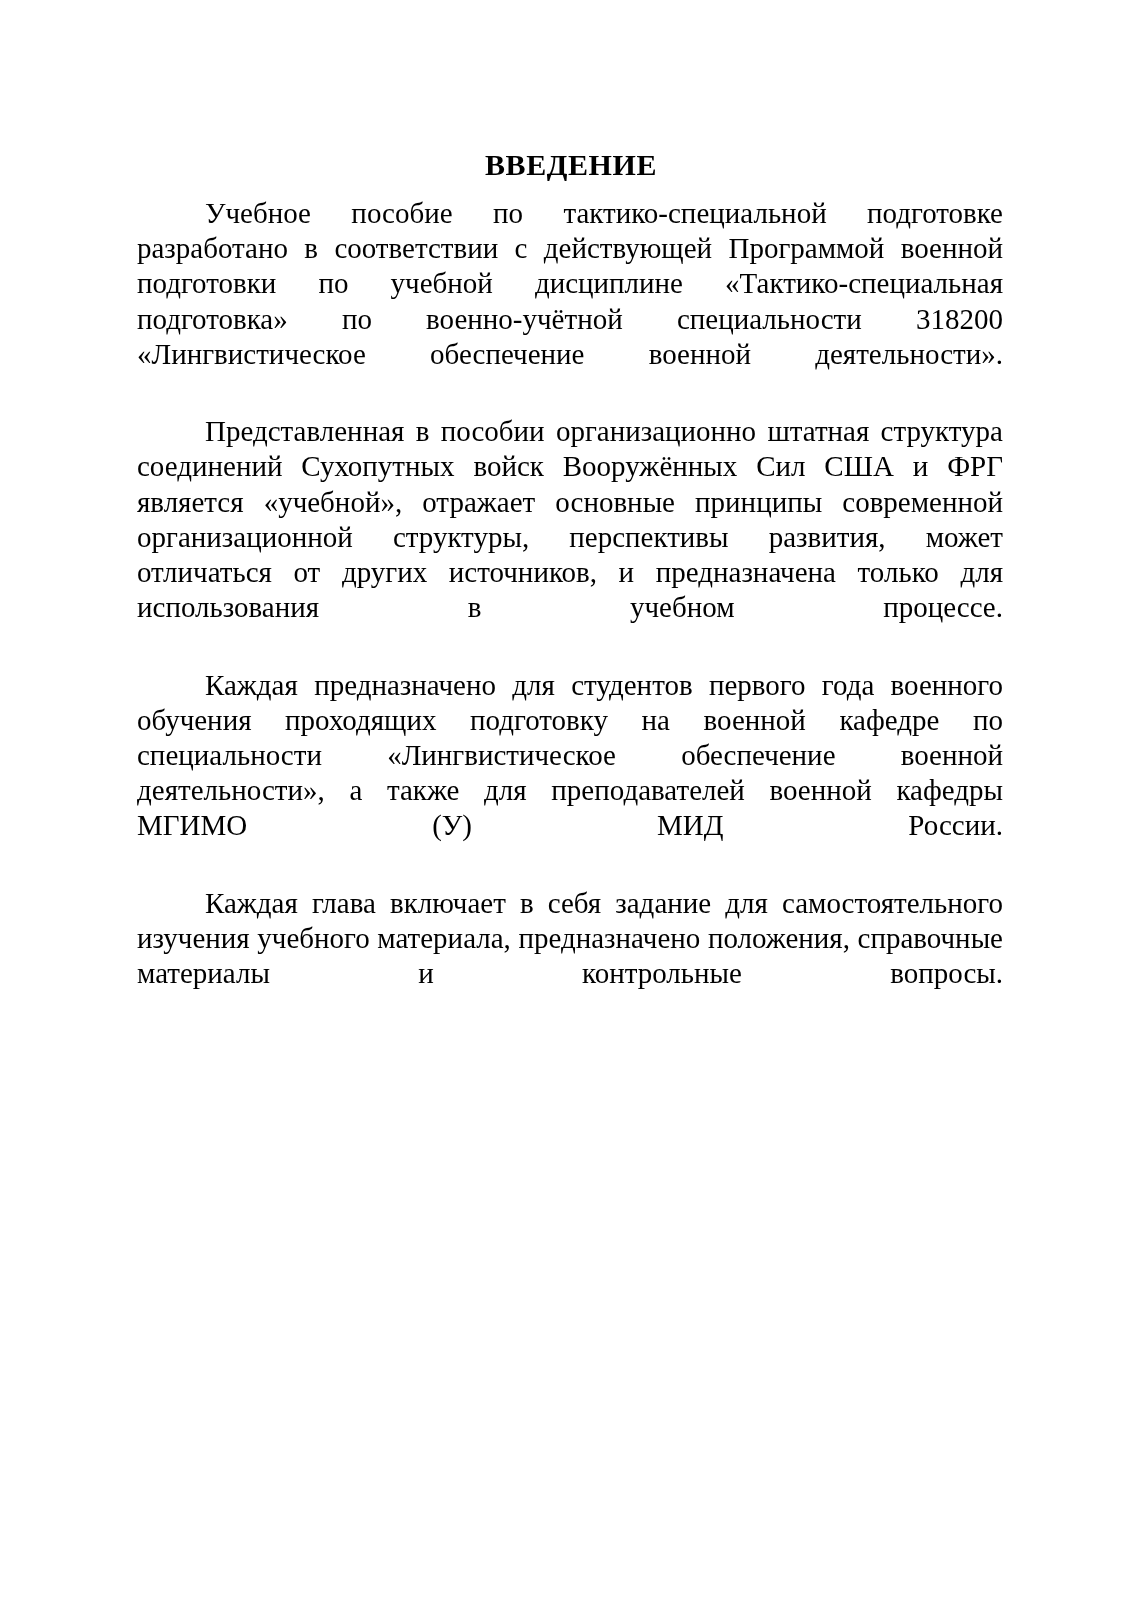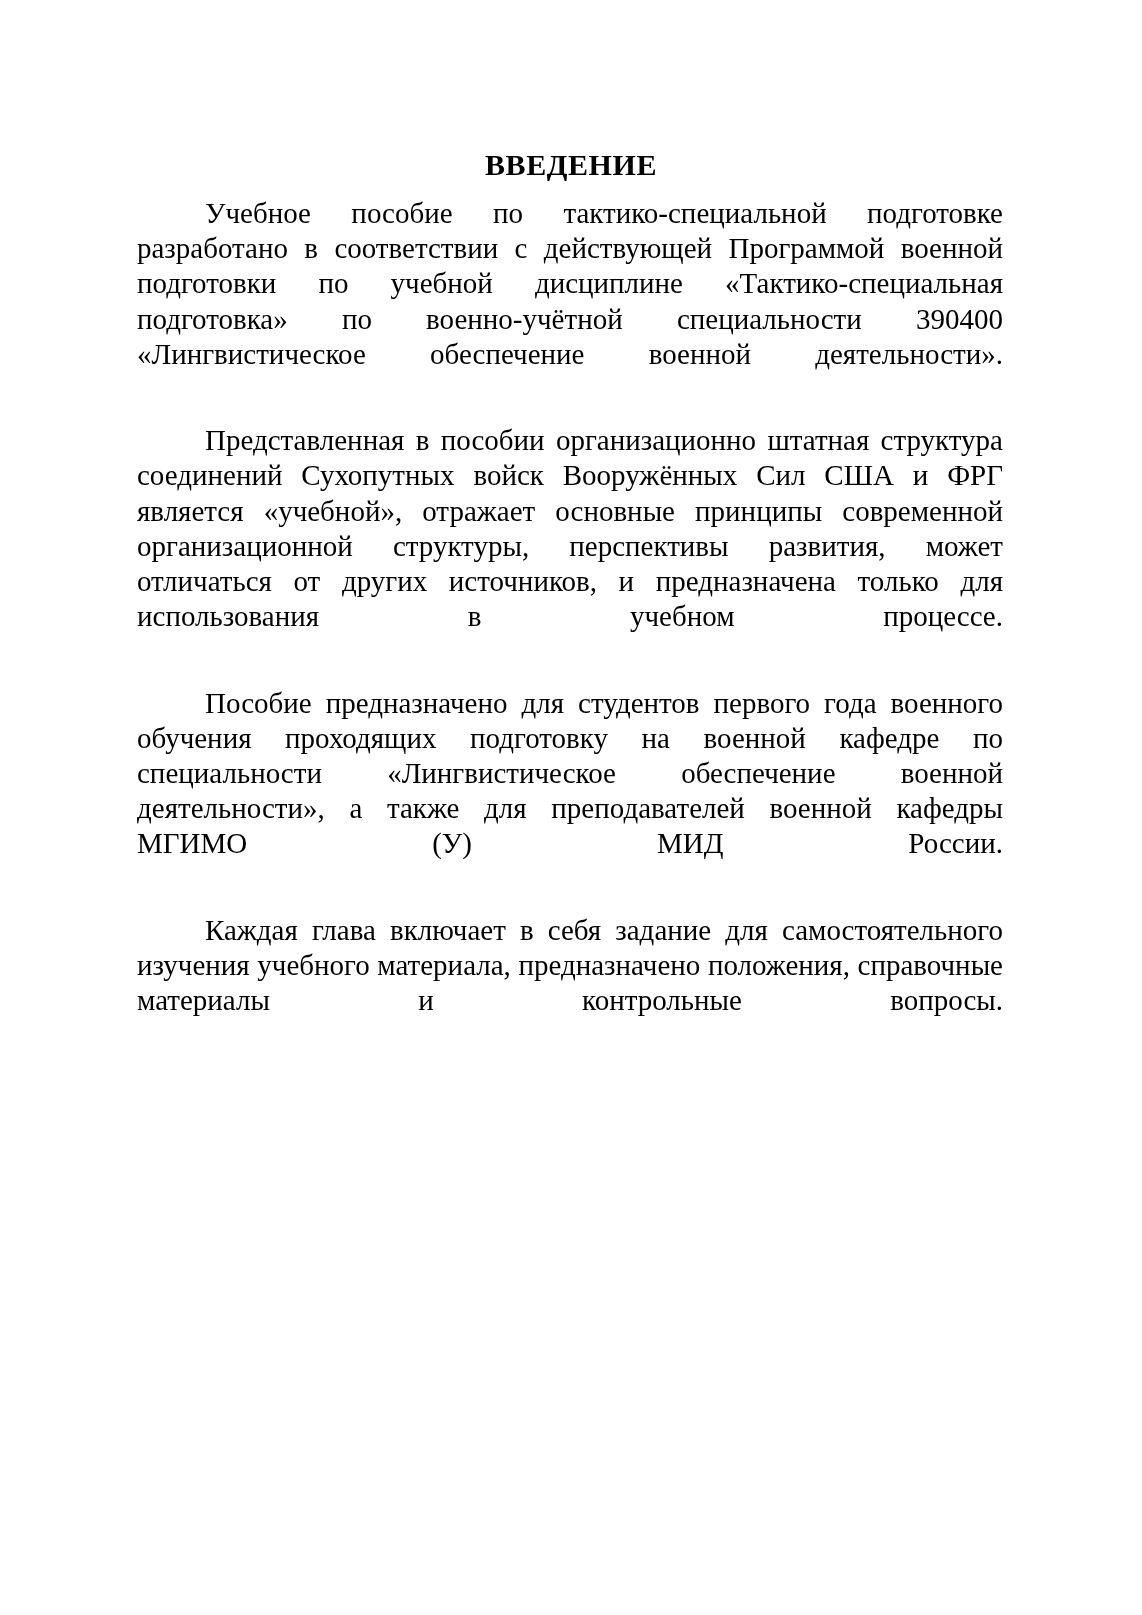--- a/index.html
+++ b/index.html
@@ -46,21 +46,21 @@
     text-align: justify;
     text-justify: inter-word;
     text-indent: 68px;
     font-size: 29px;
     line-height: 35.2px;
     hyphens: manual;
     word-spacing: 0px;
   }
 
   .para + .para {
-    margin-top: 16px;
+    margin-top: 7px;
   }
 
   
   .para::after {
     content: "";
     display: inline-block;
     width: 100%;
   }
 
   
@@ -75,21 +75,21 @@
   }
 </style>
 </head>
 <body>
 
 <div class="page">
 
   <h1 class="doc-title">ВВЕДЕНИЕ</h1>
 
   <div class="body-block">
-    <p class="para">Учебное пособие по тактико-специальной подготовке разработано в соответствии с действующей Программой военной подготовки по учебной дисциплине «Тактико-специальная подготовка» по военно-учётной специальности 390400 «Лингвистическое обеспечение военной деятельности».</p>
+    <p class="para">Учебное пособие по тактико-специальной подготовке разработано в соответствии с действующей Программой военной подготовки по учебной дисциплине «Тактико-специальная подготовка» по военно-учётной специальности 318200 «Лингвистическое обеспечение военной деятельности».</p>
     <p class="para">Представленная в пособии организационно штатная структура  соединений Сухопутных войск Вооружённых Сил США и ФРГ является «учебной», отражает основные принципы современной организационной структуры, перспективы развития, может отличаться от других источников, и предназначена только для использования в учебном процессе.</p>
-    <p class="para">Пособие предназначено для студентов первого года военного обучения проходящих подготовку на военной кафедре по специальности «Лингвистическое обеспечение военной деятельности», а также для преподавателей военной кафедры МГИМО (У) МИД России.</p>
+    <p class="para">Каждая предназначено для студентов первого года военного обучения проходящих подготовку на военной кафедре по специальности «Лингвистическое обеспечение военной деятельности», а также для преподавателей военной кафедры МГИМО (У) МИД России.</p>
     <p class="para">Каждая глава включает в себя задание для самостоятельного изучения учебного материала, предназначено положения, справочные материалы и контрольные вопросы.</p>
   </div>
 
   <div class="page-number">5</div>
 
 </div>
 
 </body></html>

